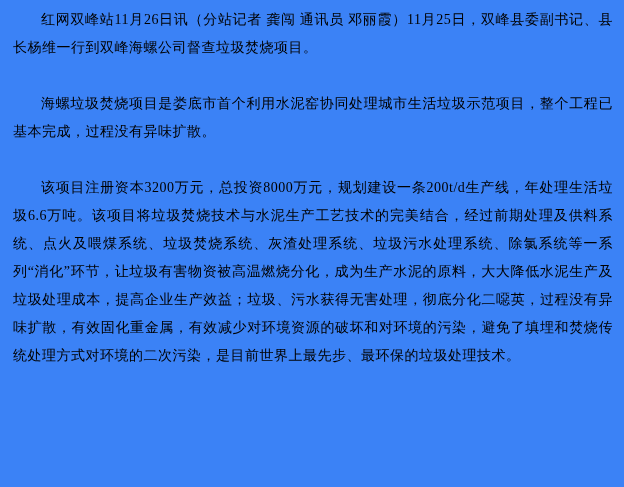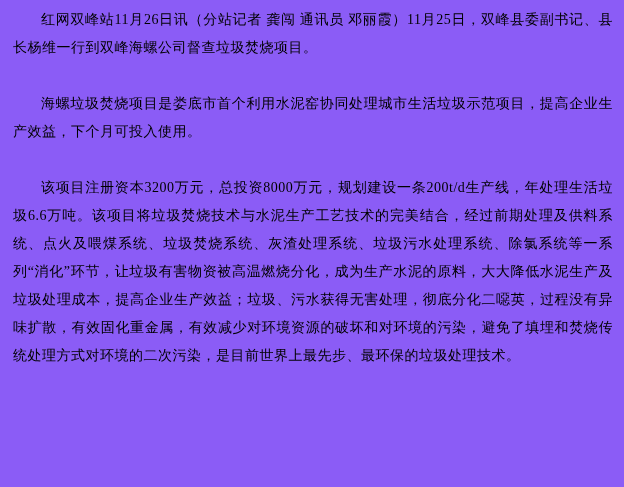--- a/index.html
+++ b/index.html
@@ -10,34 +10,34 @@
     width: 624px;
     height: 487px;
     background: #ffffff;
     overflow: hidden;
   }
   .page {
     box-sizing: border-box;
     width: 624px;
     height: 487px;
     padding: 6px 11px 0 13px;
-    background: #8b5cf6;
+    background: #3b82f6;
     color: #000000;
     font-family: "Liberation Serif", "DejaVu Serif", serif;
     font-size: 14px;
     line-height: 28px;
     letter-spacing: 0.5px;
   }
   .page p.para {
     margin: 0 0 28px 0;
     text-indent: 2em;
     text-align: justify;
     word-break: break-all;
   }
 </style>
 </head>
 <body style="background: rgb(255, 255, 255);">
 
 <div class="page" style="color: rgb(0, 0, 0);">
   <p class="para">红网双峰站11月26日讯（分站记者 龚闯 通讯员 邓丽霞）11月25日，双峰县委副书记、县长杨维一行到双峰海螺公司督查垃圾焚烧项目。</p>
-  <p class="para">海螺垃圾焚烧项目是娄底市首个利用水泥窑协同处理城市生活垃圾示范项目，提高企业生产效益，下个月可投入使用。</p>
+  <p class="para">海螺垃圾焚烧项目是娄底市首个利用水泥窑协同处理城市生活垃圾示范项目，整个工程已基本完成，过程没有异味扩散。</p>
   <p class="para">该项目注册资本3200万元，总投资8000万元，规划建设一条200t/d生产线，年处理生活垃圾6.6万吨。该项目将垃圾焚烧技术与水泥生产工艺技术的完美结合，经过前期处理及供料系统、点火及喂煤系统、垃圾焚烧系统、灰渣处理系统、垃圾污水处理系统、除氯系统等一系列“消化”环节，让垃圾有害物资被高温燃烧分化，成为生产水泥的原料，大大降低水泥生产及垃圾处理成本，提高企业生产效益；垃圾、污水获得无害处理，彻底分化二噁英，过程没有异味扩散，有效固化重金属，有效减少对环境资源的破坏和对环境的污染，避免了填埋和焚烧传统处理方式对环境的二次污染，是目前世界上最先步、最环保的垃圾处理技术。</p>
 </div>
 
 </body></html>

